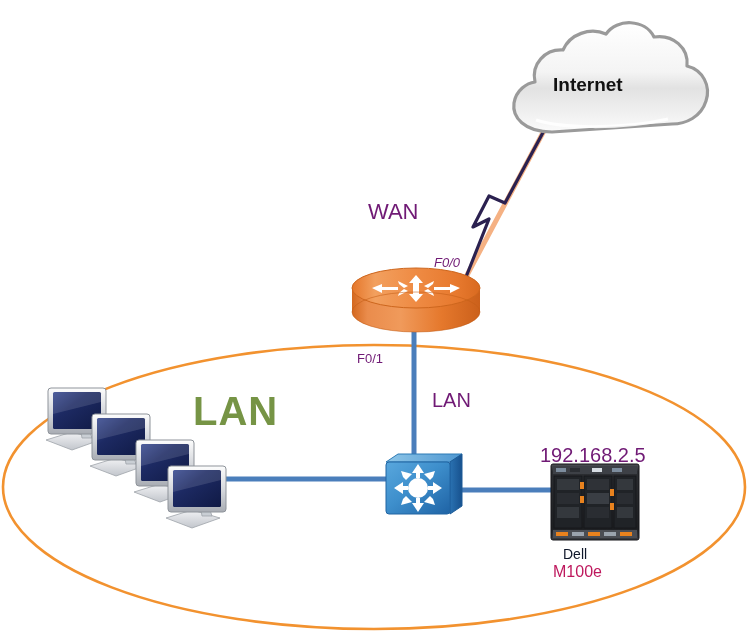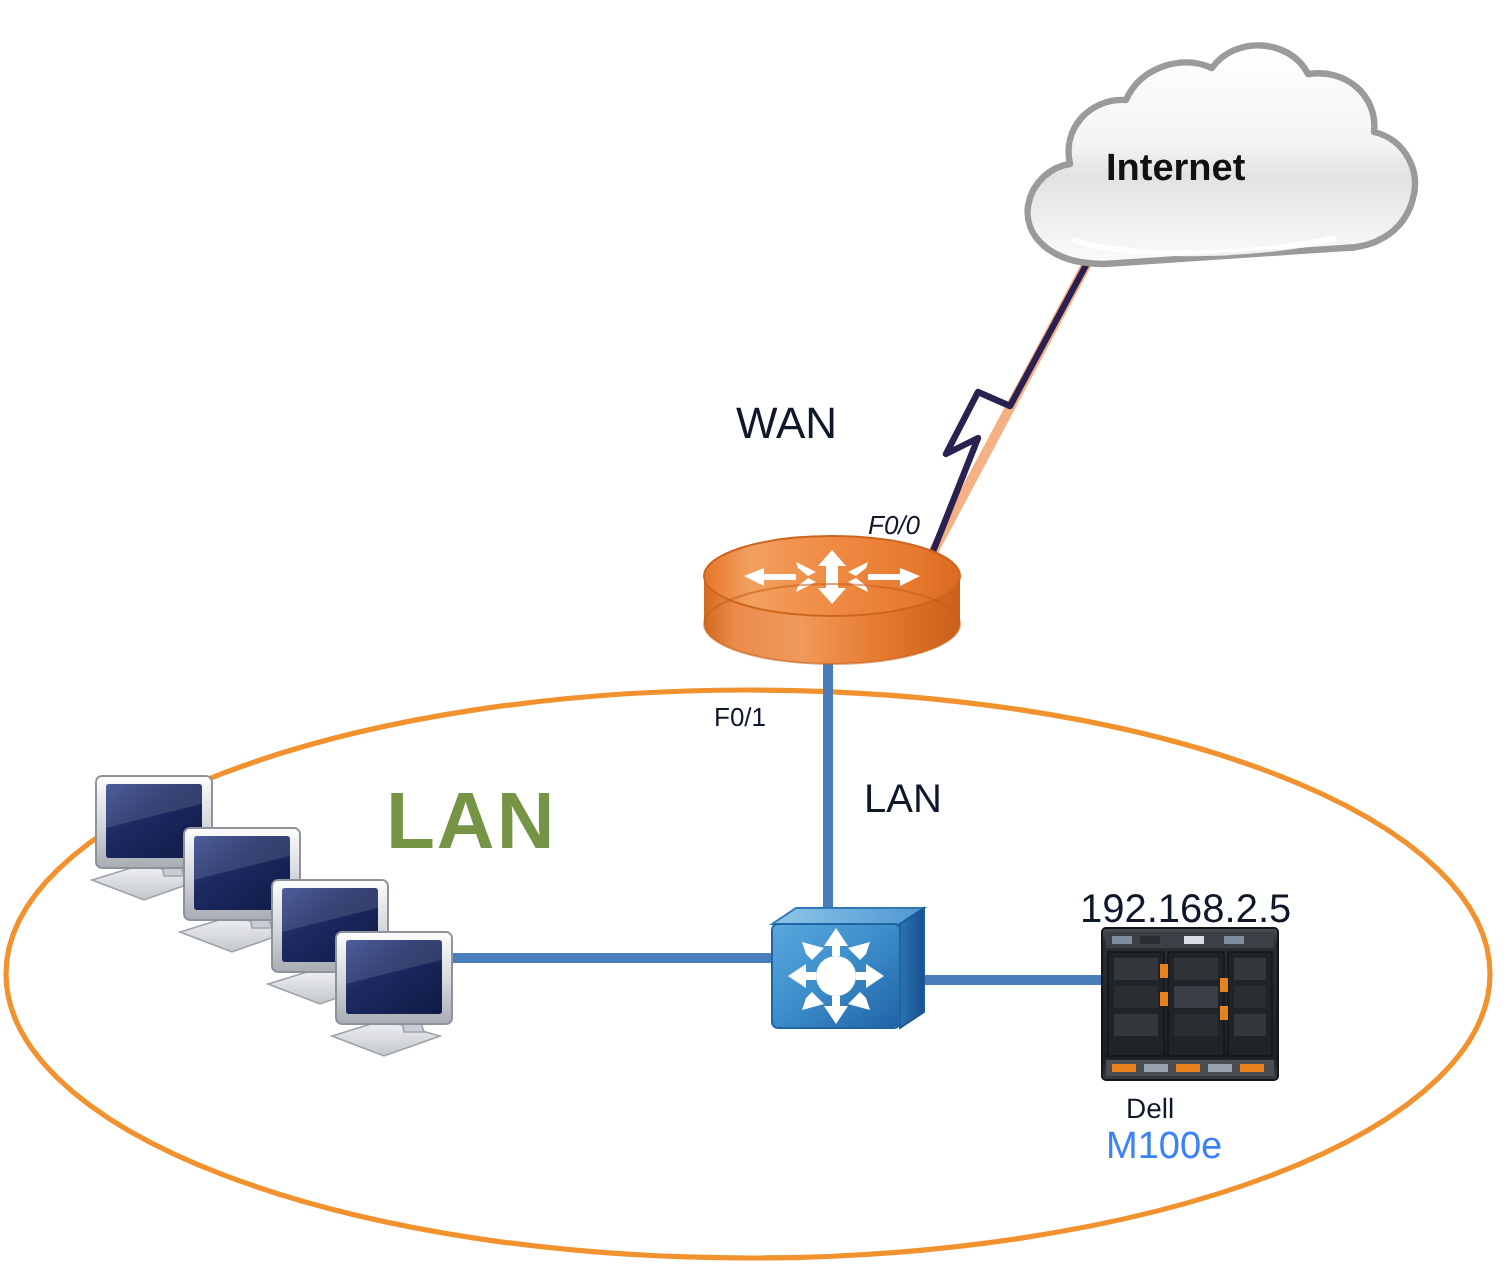--- a/index.html
+++ b/index.html
@@ -20,21 +20,21 @@
   #diagram-svg {
     position: absolute;
     left: 0;
     top: 0;
     width: 755px;
     height: 634px;
   }
   .lbl {
     position: absolute;
     white-space: pre;
-    color: #0f172a;
+    color: #701a75;
     line-height: 1.15;
   }
   .lbl-wan {
     left: 368px;
     top: 199px;
     font-size: 22px;
   }
   .lbl-wan-ip {
     left: 254px;
     top: 237px;
@@ -76,22 +76,22 @@
   }
   .lbl-srv-n1 {
     left: 563px;
     top: 546px;
     font-size: 14px;
     color: #0f172a;
   }
   .lbl-srv-n2 {
     left: 553px;
     top: 563px;
-    font-size: 19px;
-    color: #3b82f6;
+    font-size: 16px;
+    color: #be185d;
   }
   .lbl-cloud {
     left: 553px;
     top: 74px;
     font-size: 19px;
     font-weight: bold;
     color: #111111;
     text-align: center;
   }
 </style>

